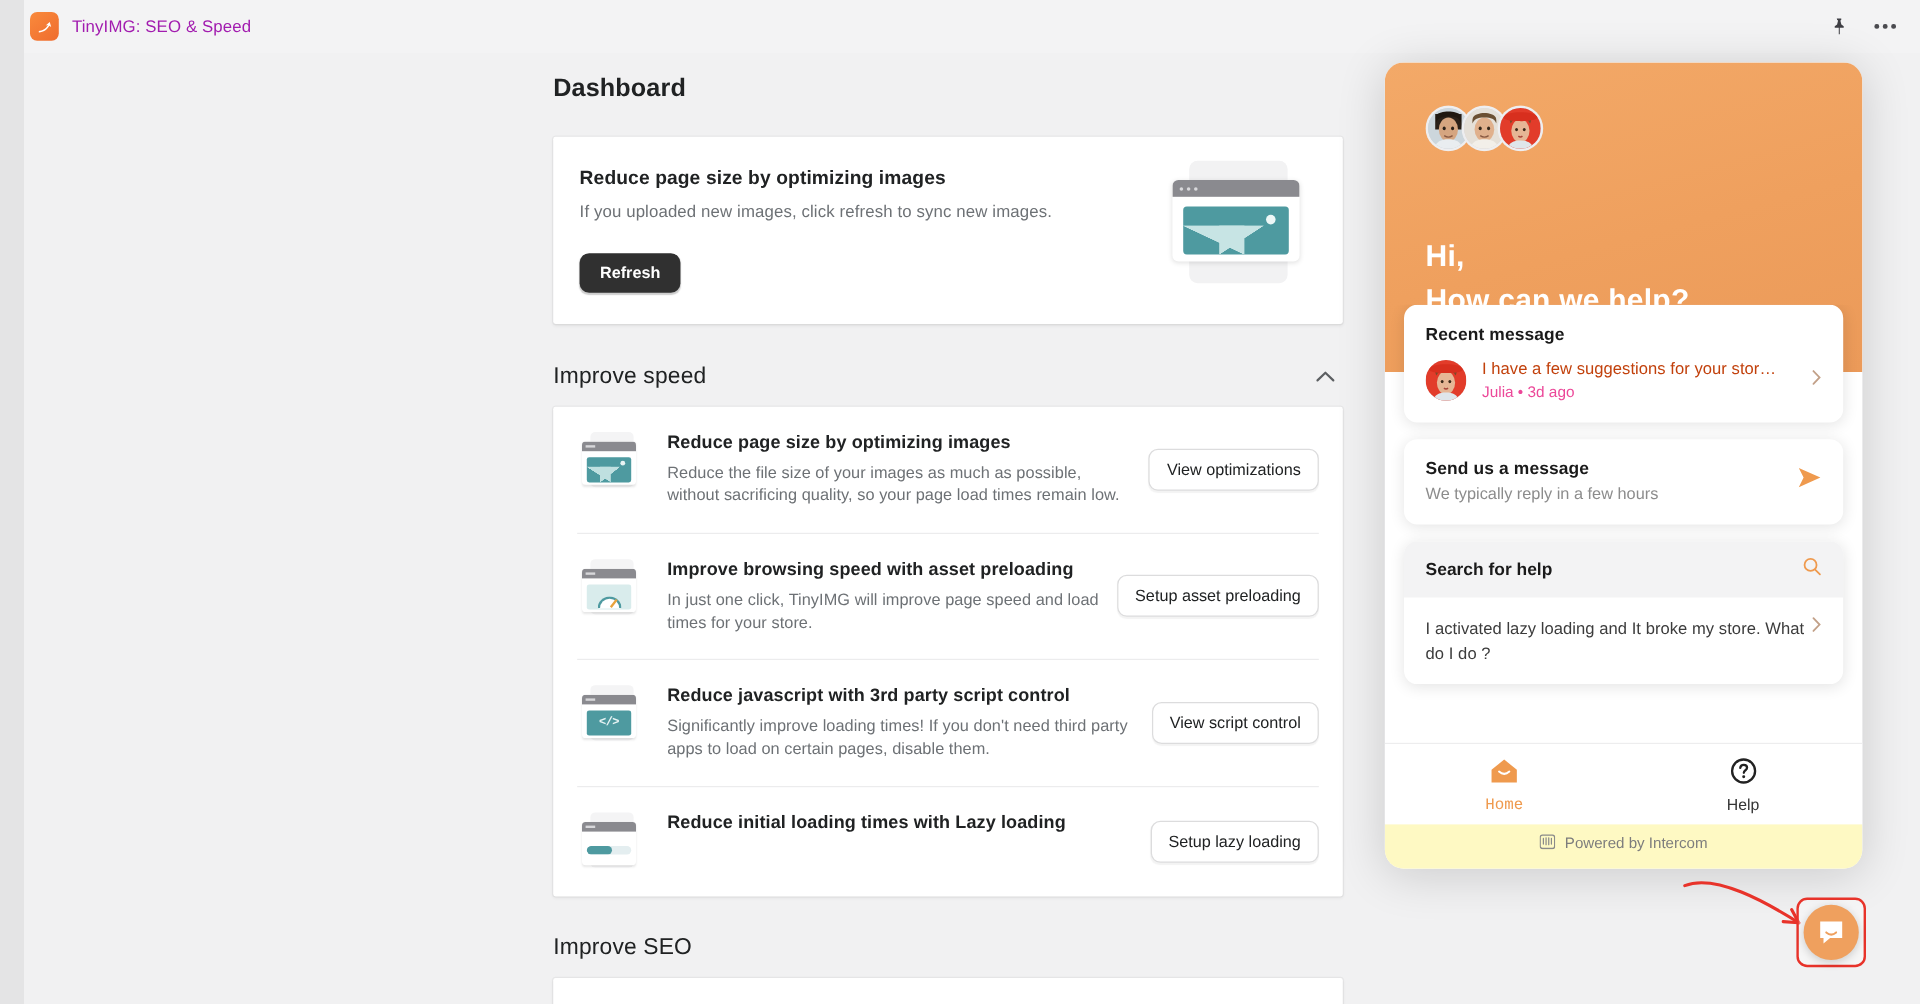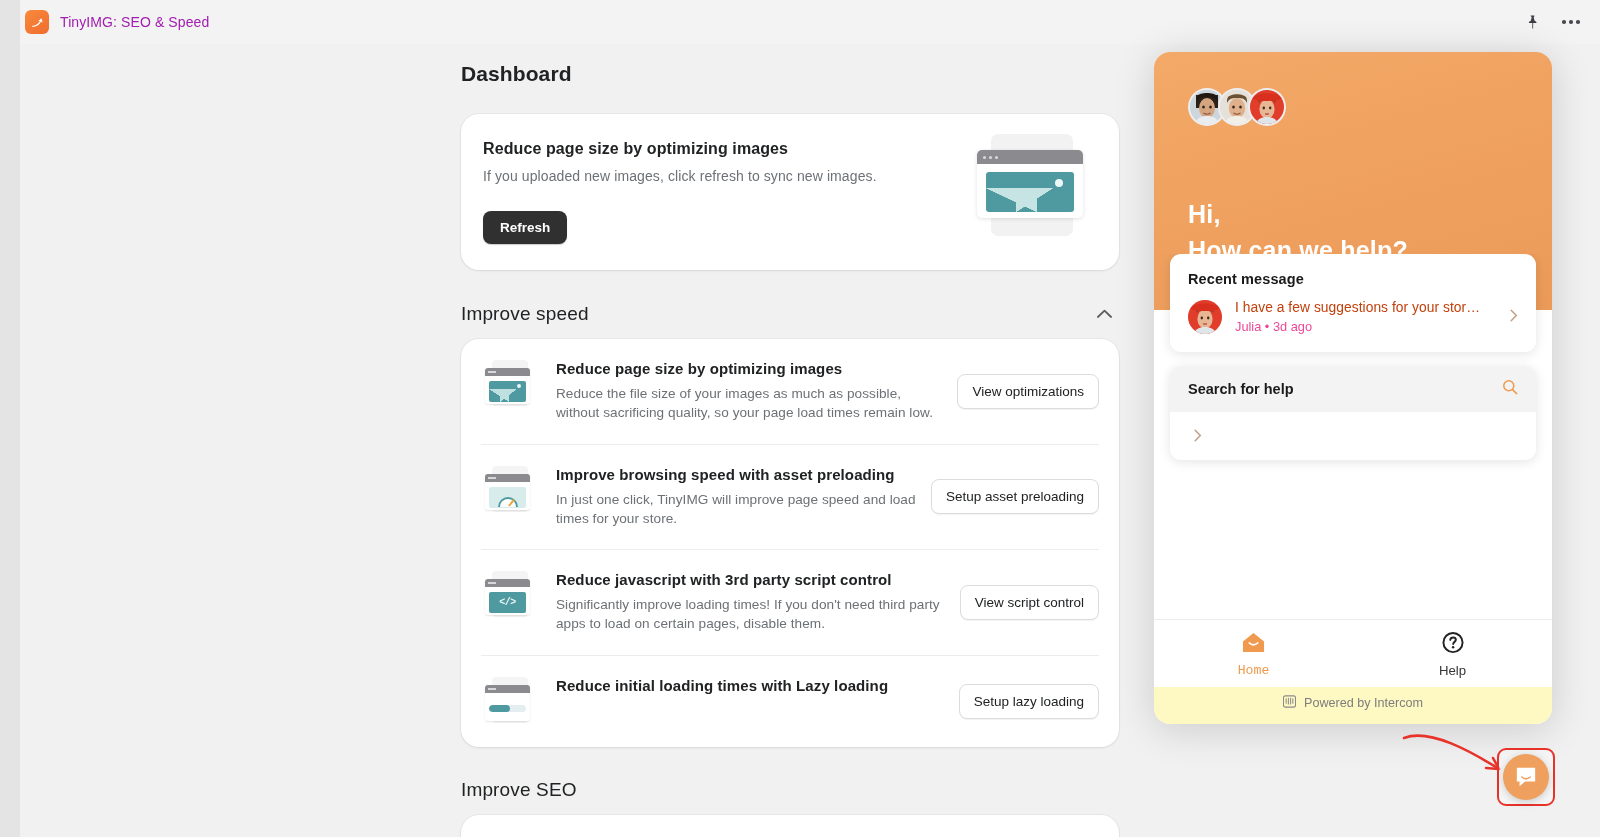--- a/index.html
+++ b/index.html
@@ -51,21 +51,21 @@
   
   .main {
     position: absolute; left: 461px; top: 62px;
     width: 658px;
   }
   .page-title {
     font-size: 21px; font-weight: 700; color: #202223;
     letter-spacing: .1px; margin-bottom: 28px;
   }
   .card {
-    background: #fff; border-radius: 18px;
+    background: #fff; border-radius: 2px;
     box-shadow: 0 0 0 1px rgba(0,0,0,.035), 0 1px 3px rgba(0,0,0,.07);
     gap: 12px;
   }
   
   .hero { padding: 24px 26px 26px 22px; display: flex; position: relative; min-height: 148px; }
   .hero-txt { flex: 1; padding-top: 2px; }
   .hero-h {
     font-size: 16px; font-weight: 700; color: #202223;
     letter-spacing: .1px;
   }
@@ -547,32 +547,46 @@
             </div>
             <div class="chevr">
               <svg width="8" height="13" viewBox="0 0 8 13">
                   <path d="M1.2 1.2L6.3 6.5l-5.1 5.3" stroke="#c2a088" stroke-width="1.5" fill="none" stroke-linecap="round"></path>
                 </svg>
             </div>
           </div>
         </div>
       </div>
 
+      <div class="m-card">
+        <div class="m-card-pad send-row">
+          <div class="send-txt">
+            <div class="m-title">Send us a message</div>
+            <div class="send-sub">We typically reply in a few hours</div>
+          </div>
+          <div class="send-arrow">
+            <svg width="20" height="18" viewBox="0 0 20 18">
+                <path d="M1 1l18 8-18 8 4-8z" fill="#ef9a4e"></path>
+              </svg>
+          </div>
+        </div>
+      </div>
 
       <div class="m-card">
         <div class="search-box">
           <div class="s-label">Search for help</div>
           <div>
             <svg width="16" height="16" viewBox="0 0 16 16">
               <circle cx="6.8" cy="6.8" r="5" stroke="#ef9a4e" stroke-width="1.5" fill="none"></circle>
               <path d="M10.6 10.6L14.6 14.6" stroke="#ef9a4e" stroke-width="1.5" stroke-linecap="round"></path>
             </svg>
           </div>
         </div>
         <div class="art-row">
+          <div class="art-txt">I activated lazy loading and It broke my store. What do I do ?</div>
           <div class="chevr">
             <svg width="8" height="13" viewBox="0 0 8 13">
                 <path d="M1.2 1.2L6.3 6.5l-5.1 5.3" stroke="#c2a088" stroke-width="1.5" fill="none" stroke-linecap="round"></path>
               </svg>
           </div>
         </div>
       </div>
 
     </div>
 

